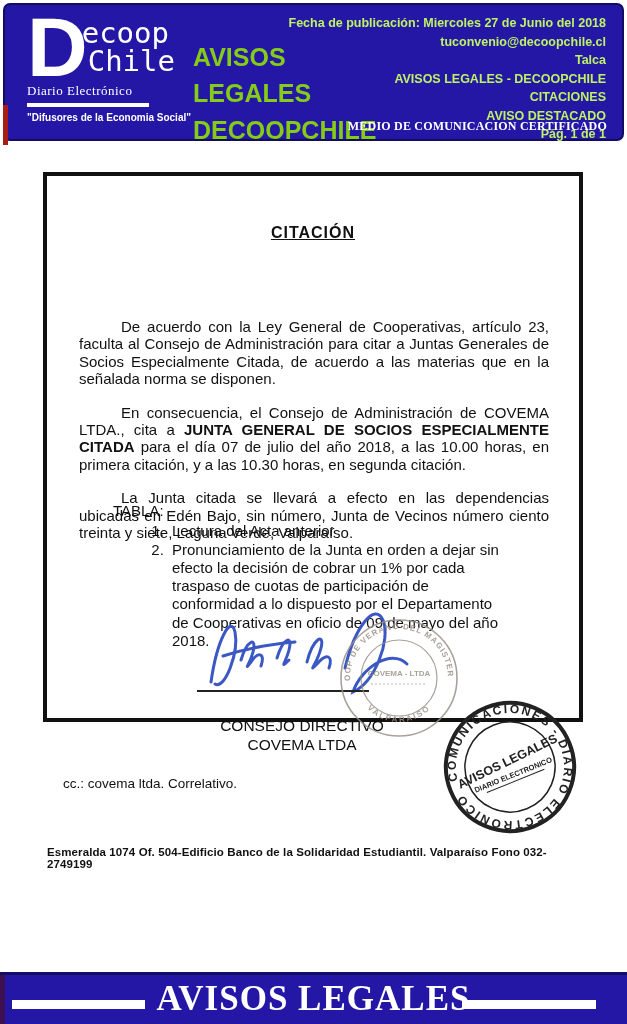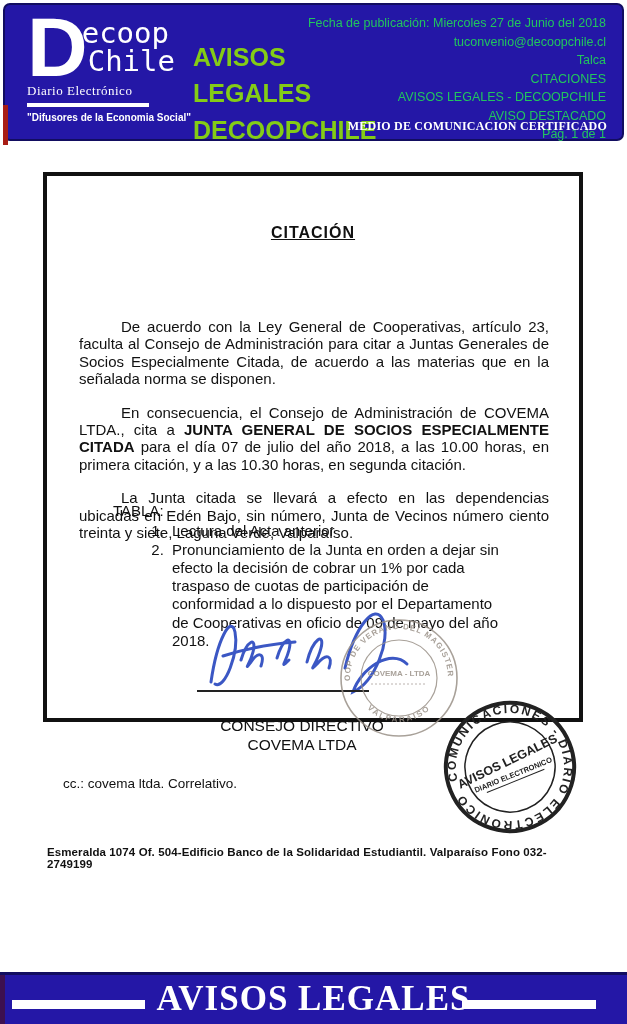--- a/index.html
+++ b/index.html
@@ -15,22 +15,22 @@
   .logo-main { display:flex; align-items:flex-start; }
   .logo-d { font-family:"Liberation Sans", sans-serif; font-weight:bold; font-size:84px; line-height:0.78; letter-spacing:-2px; }
   .logo-words { font-family:"DejaVu Sans Mono", monospace; font-weight:normal; font-size:29px; line-height:0.98; margin-top:4px; margin-left:-4px; }
   .logo-words .w2 { display:block; margin-left:6px; }
   .logo-sub { font-family:Liberation Serif, serif; font-size:13px; letter-spacing:0.5px; margin-top:2px; }
   .logo-rule { height:4px; background:#ffffff; margin-top:4px; width:122px; }
   .logo-tagline { font-size:10px; font-weight:bold; margin-top:5px; }
 
   .header-mid { position:absolute; left:188px; top:34px; color:#84cc16;
                 font-family:Liberation Sans, sans-serif; font-weight:bold; font-size:25px; line-height:1.45; }
-  .header-meta { position:absolute; right:16px; top:9px; text-align:right; color:#22c55e;
-                 font-weight:normal; font-size:12.5px; line-height:1.48; }
+  .header-meta { position:absolute; right:16px; top:9px; text-align:right; color:#bef264;
+                 font-weight:bold; font-size:12.5px; line-height:1.48; }
   .header-cert { position:absolute; right:15px; top:114px; color:#ffffff;
                  font-family:"Liberation Serif", serif; font-weight:bold; font-size:12px; letter-spacing:0.2px; }
 
   
   .doc { position:absolute; left:43px; top:172px; width:540px; height:550px;
          border:4px solid #111111; background:#ffffff; color:#111111; }
   .doc-title { position:absolute; top:48px; left:0; width:100%; text-align:center;
                font-weight:bold; font-size:16px; letter-spacing:1px; text-decoration:underline; }
   .doc-body { position:absolute; top:126px; left:16px; right:14px;
               font-size:15px; line-height:1.16; text-align:justify; }
@@ -89,22 +89,22 @@
     <div class="header-mid">
       <div>AVISOS</div>
       <div>LEGALES</div>
       <div>DECOOPCHILE</div>
     </div>
 
     <div class="header-meta">
       <div>Fecha de publicación: Miercoles 27  de Junio del 2018</div>
       <div>tuconvenio@decoopchile.cl</div>
       <div>Talca</div>
+      <div>AVISOS LEGALES - DECOOPCHILE</div>
       <div>CITACIONES</div>
-      <div>AVISOS LEGALES - DECOOPCHILE</div>
       <div>AVISO DESTACADO</div>
       <div>Pág. 1 de 1</div>
     </div>
 
     <div class="header-cert">MEDIO DE COMUNICACION CERTIFICADO</div>
   </div>
 
   <div class="doc">
 
     <div class="doc-title">CITACIÓN</div>

